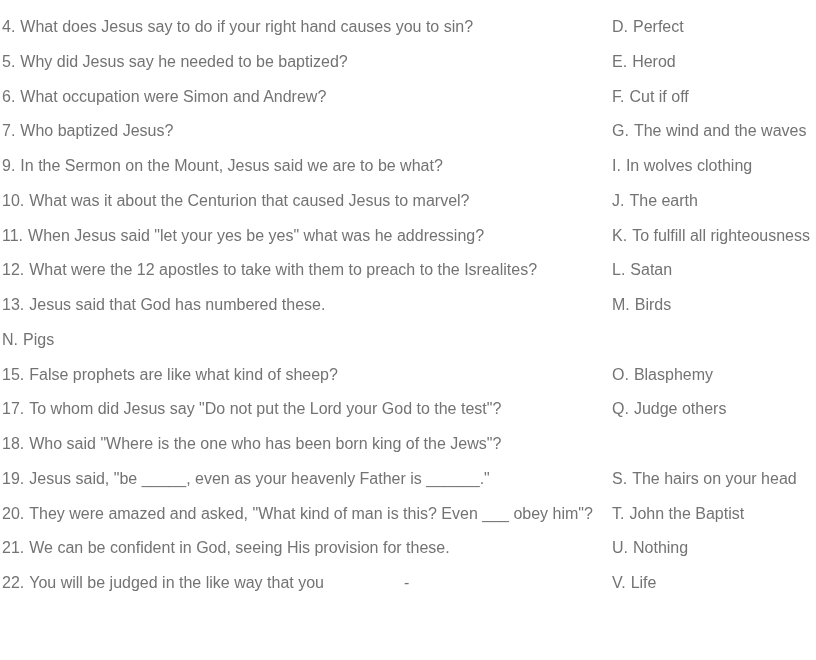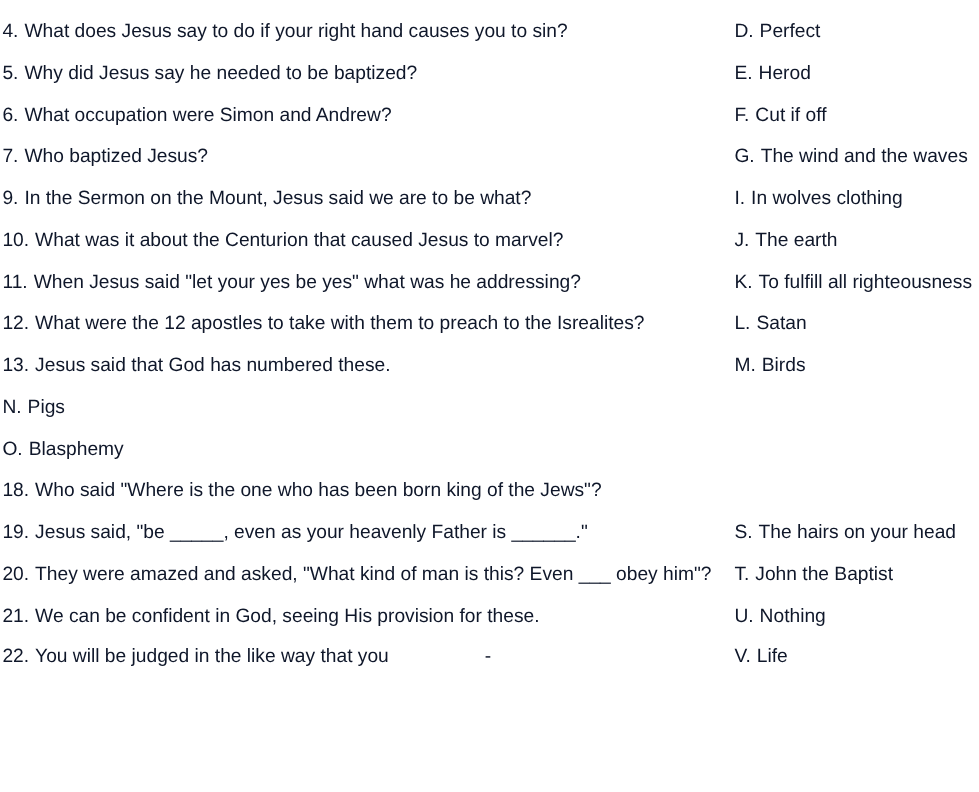--- a/index.html
+++ b/index.html
@@ -38,21 +38,21 @@
   .a {
     white-space: pre;
   }
   .q-num, .a-letter {
     margin-right: 5px;
   }
 </style>
 </head>
 <body>
 
-<div class="page" style="background: rgb(255, 255, 255); color: #0f172a; text-decoration: underline;">
+<div class="page" style="background: rgb(255, 255, 255); color: #737373; text-decoration: underline;">
   <div class="rows">
   <div class="row">
     <div class="q"><span class="q-num">4.</span><span class="q-text">What does Jesus say to do if your right hand causes you to sin?</span></div>
     <div class="a"><span class="a-letter">D.</span><span class="a-text">Perfect</span></div>
   </div>
 
   <div class="row">
     <div class="q"><span class="q-num">5.</span><span class="q-text">Why did Jesus say he needed to be baptized?</span></div>
     <div class="a"><span class="a-letter">E.</span><span class="a-text">Herod</span></div>
   </div>
@@ -91,24 +91,29 @@
   <div class="row">
     <div class="q"><span class="q-num">13.</span><span class="q-text">Jesus said that God has numbered these.</span></div>
     <div class="a"><span class="a-letter">M.</span><span class="a-text">Birds</span></div>
   </div>
 
   <div class="row">
     <div class="a"><span class="a-letter">N.</span><span class="a-text">Pigs</span></div>
   </div>
 
   <div class="row">
+    <div class="q"><span class="q-num">15.</span><span class="q-text">False prophets are like what kind of sheep?</span></div>
     <div class="a"><span class="a-letter">O.</span><span class="a-text">Blasphemy</span></div>
   </div>
 
 
+  <div class="row">
+    <div class="q"><span class="q-num">17.</span><span class="q-text">To whom did Jesus say "Do not put the Lord your God to the test"?</span></div>
+    <div class="a"><span class="a-letter">Q.</span><span class="a-text">Judge others</span></div>
+  </div>
 
   <div class="row">
     <div class="q"><span class="q-num">18.</span><span class="q-text">Who said "Where is the one who has been born king of the Jews"?</span></div>
   </div>
 
   <div class="row">
     <div class="q"><span class="q-num">19.</span><span class="q-text">Jesus said, "be _____, even as your heavenly Father is ______."</span></div>
     <div class="a"><span class="a-letter">S.</span><span class="a-text">The hairs on your head</span></div>
   </div>
 

